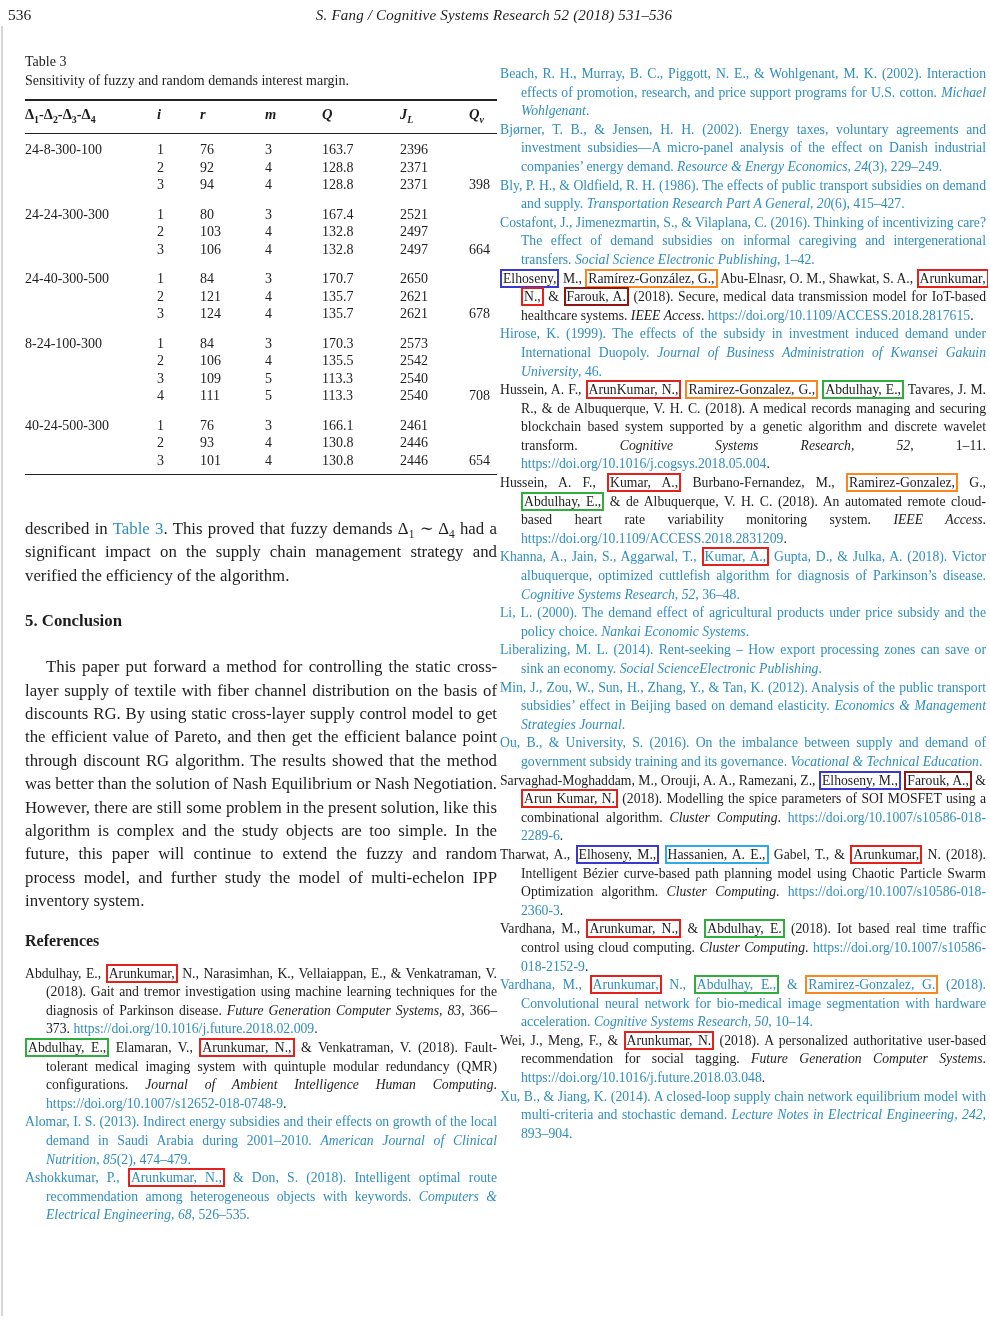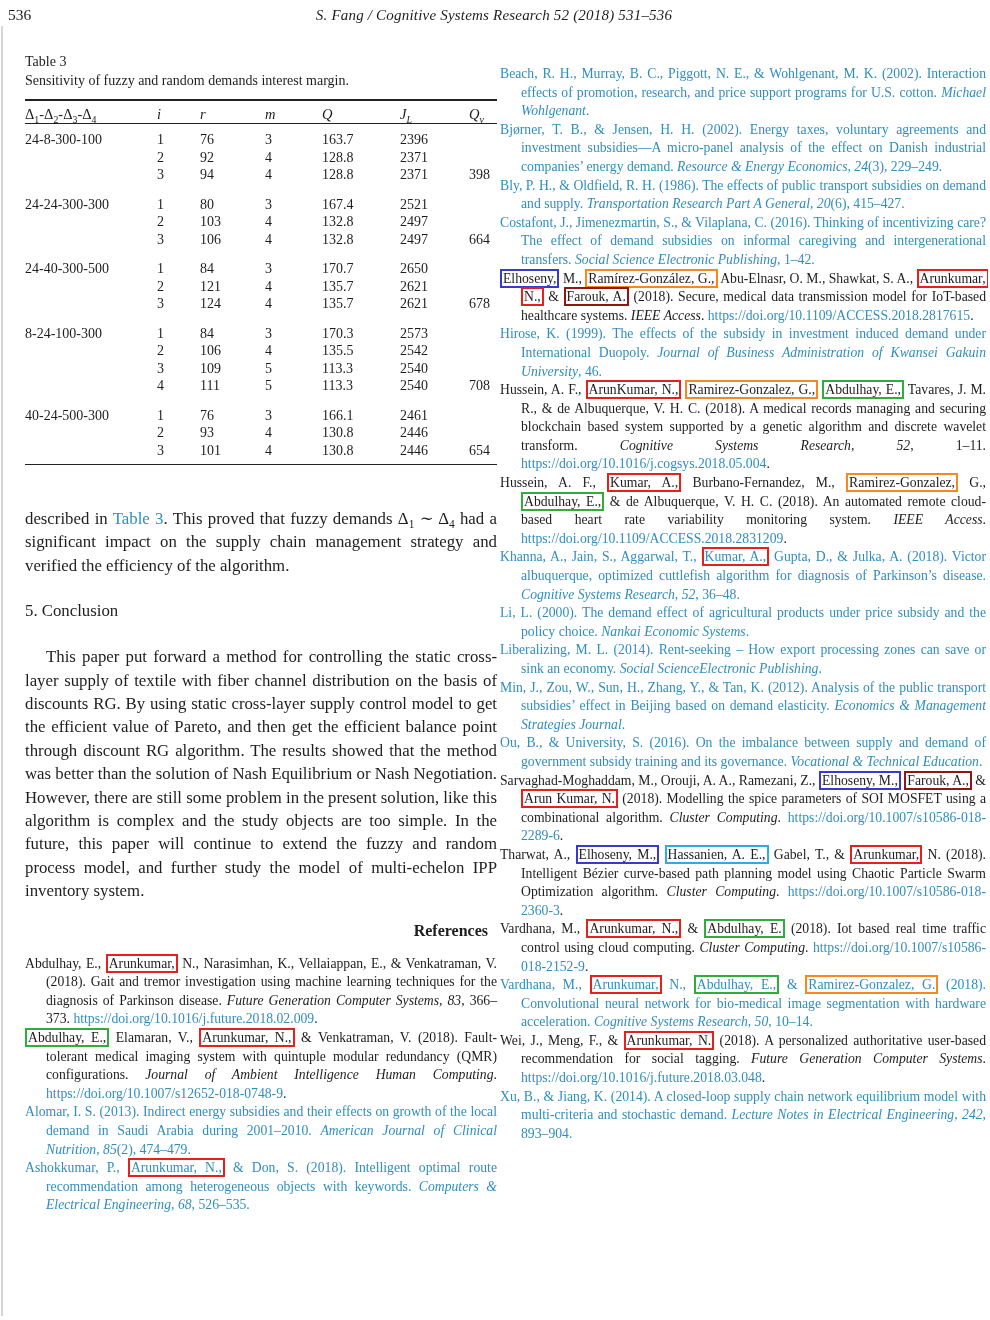--- a/index.html
+++ b/index.html
@@ -11,31 +11,31 @@
   .running-head { position:absolute; left:0; right:0; top:7px; text-align:center; font-style:italic; font-size:15px; letter-spacing:.2px; }
   .edge { position:absolute; left:1px; top:26px; width:2px; height:1290px; background:#d6d6d6; }
   .col { position:absolute; }
   .col-left { left:25px; top:52px; width:472px; }
   .col-right { left:500px; top:50px; width:486px; }
 
   .tbl-label { font-size:14px; line-height:19px; }
   .tbl-caption { font-size:14px; line-height:20px; }
   .dtable { width:100%; border-collapse:collapse; table-layout:fixed; margin-top:8px;
             border-top:2px solid #222; border-bottom:1.6px solid #222; }
-  .dtable th { font-weight:normal; text-align:left; font-size:14.5px; padding:5px 0 0; border-bottom:1.2px solid #222; }
+  .dtable th { font-weight:bold; text-align:left; font-size:14.5px; padding:5px 0 10px; border-bottom:1.2px solid #222; }
   .dtable td { font-size:14px; line-height:17.5px; padding:0; vertical-align:top; }
   .dtable tr.group-start td { padding-top:12px; }
   .dtable tbody tr:first-child td { padding-top:7px; }
   .dtable tbody tr:last-child td { padding-bottom:5px; }
 
   .para { margin:0; text-align:justify; font-size:16.8px; line-height:23.4px; }
   .cont { margin-top:42px; }
   .indent { text-indent:21px; margin-top:24px; }
-  .sec-head { margin:24px 0 4px; font-size:16.8px; font-weight:normal; }
-  .ref-head { margin:19px 9px 0; font-size:16px; font-weight:bold;text-align:right; }
+  .sec-head { margin:24px 0 4px; font-size:16.8px; font-weight:bold; }
+  .ref-head { margin:19px 0 0; font-size:16px; font-weight:bold; }
 
   .refs { margin-top:15px; }
   .ref { font-size:13.7px; line-height:18.6px; text-align:justify; padding-left:21px; text-indent:-21px; }
   .it { font-style:italic; }
   .lnk { color:var(--link); }
   .teal { color:var(--link); }
   sub { font-size:68%; line-height:0; }
 
   .hl { border:2.4px solid #000; padding:0 1px; box-decoration-break:clone; -webkit-box-decoration-break:clone; }
   .hl-red { border-color:var(--box_red); }

